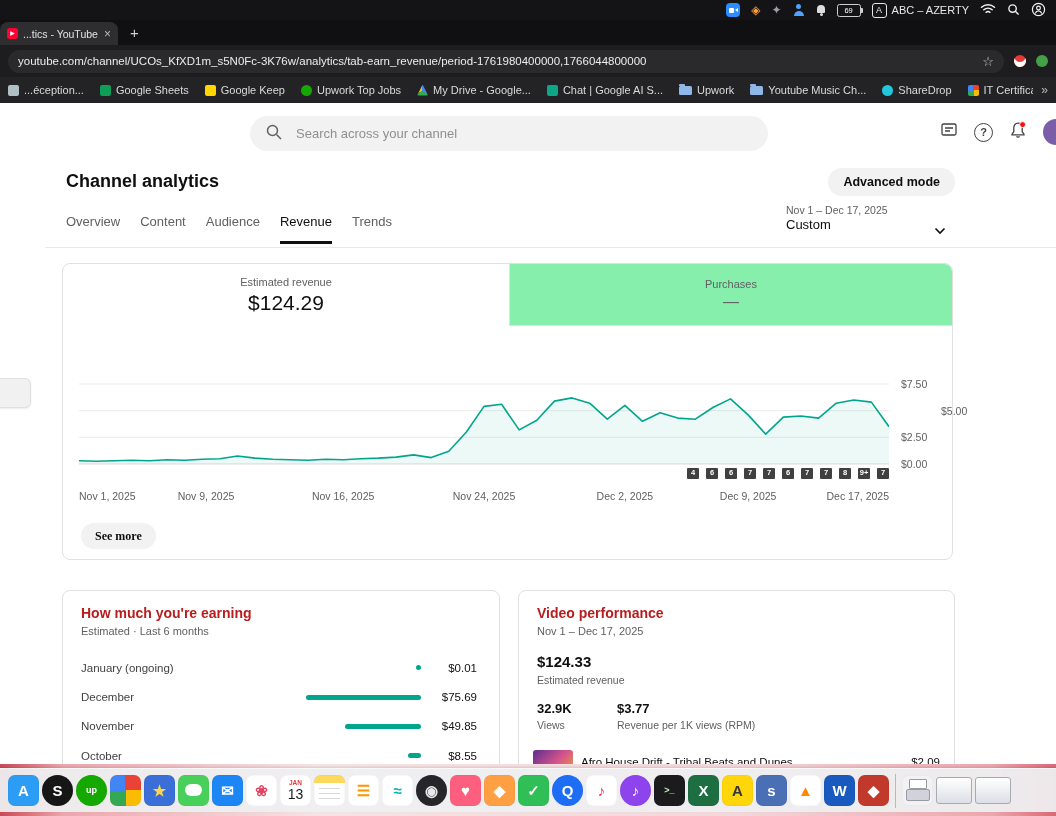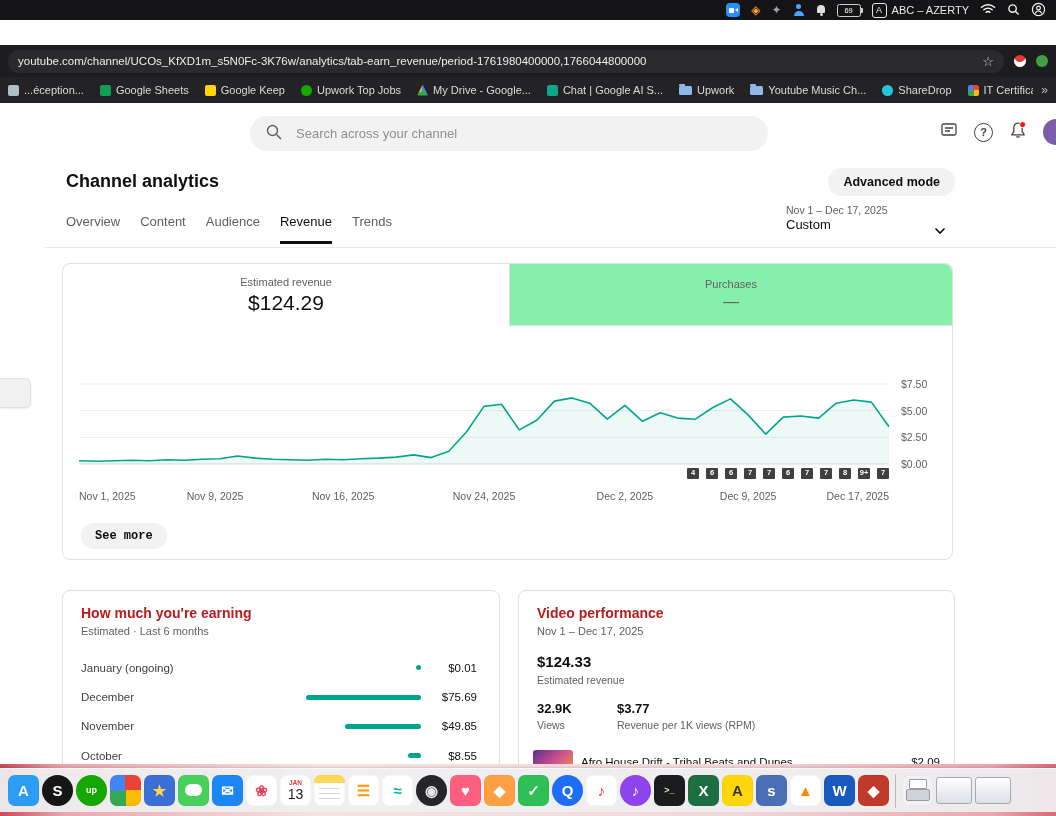--- a/index.html
+++ b/index.html
@@ -90,21 +90,21 @@
   .metric-inactive .metric-value{font-size:16px;color:#606060;}
   .plot{position:absolute;left:16px;top:105px;width:810px;height:112px;}
   .ylabels{position:absolute;left:838px;top:105px;width:50px;height:112px;}
   .ylab{position:absolute;font-size:10.5px;color:#606060;}
   .xlabels{position:absolute;left:16px;top:226px;width:810px;height:13px;}
   .xlab{position:absolute;font-size:10.5px;color:#606060;white-space:nowrap;}
   .badges{position:absolute;top:203px;right:62px;display:flex;gap:5px;}
   .badge{min-width:10px;height:11px;padding:0 1px;background:#404040;border:1px solid #fff;border-radius:2px;color:#fff;
     font-size:7.5px;line-height:10.5px;text-align:center;font-weight:bold;}
   .see-more{position:absolute;left:18px;bottom:10px;height:26px;padding:0 14px;border:none;border-radius:13px;background:#f2f2f2;
-    font-size:12px;font-weight:bold;color:#0f0f0f;font-family:Liberation Mono, monospace;}
+    font-size:12px;font-weight:bold;color:#0f0f0f;font-family:Liberation Serif, serif;}
 
   .card{position:absolute;top:433px;height:216px;border:1px solid #e0e0e0;border-radius:8px;background:#fff;overflow:hidden;box-sizing:border-box;}
   .card-earning{left:62px;width:438px;}
   .card-video{left:518px;width:437px;}
   .card-title{position:absolute;left:18px;top:14px;font-size:14px;font-weight:bold;color:#b91c1c;}
   .card-sub{position:absolute;left:18px;top:34px;font-size:11px;color:#606060;}
   .earn-rows{position:absolute;left:0;right:0;top:62px;}
   .earn-row{height:29.4px;display:flex;align-items:center;padding:0 22px 0 18px;}
   .earn-label{flex:1;font-size:11.5px;color:#424242;}
   .earn-barwrap{width:118px;display:flex;justify-content:flex-end;margin-right:10px;}
@@ -181,20 +181,28 @@
             <path d="M9 9l3.5 3.5"></path>
           </svg></span>
       <span><svg width="15" height="15" viewBox="0 0 16 16" fill="none" stroke="#f2f2f2" stroke-width="1.3">
             <circle cx="8" cy="8" r="6.5"></circle>
             <circle cx="8" cy="6.3" r="2"></circle>
             <path d="M4.5 12.2c0.8-1.8 2-2.7 3.5-2.7s2.7 0.9 3.5 2.7"></path>
           </svg></span>
     </div>
   </div>
 
+  <div class="tabbar">
+    <div class="tab">
+      <span class="tab-fav">▶</span>
+      <span class="tab-title">...tics - YouTube</span>
+      <span class="tab-close">×</span>
+    </div>
+    <span class="newtab">+</span>
+  </div>
 
   <div class="urlbar">
     <div class="url-field">
       <span class="url-text">youtube.com/channel/UCOs_KfXD1m_s5N0Fc-3K76w/analytics/tab-earn_revenue/period-1761980400000,1766044800000</span>
       <span class="url-star">☆</span>
     </div>
     <span class="ext ext-red"></span>
     <span class="ext ext-green"></span>
   </div>
 
@@ -298,27 +306,27 @@
       <svg class="plot" preserveAspectRatio="none" viewBox="0 0 810 112">
           <line x1="0" x2="810" y1="15" y2="15" stroke="#ebebeb" stroke-width="1"></line>
           <line x1="0" x2="810" y1="41.66666666666667" y2="41.66666666666667" stroke="#ebebeb" stroke-width="1"></line>
           <line x1="0" x2="810" y1="68.33333333333334" y2="68.33333333333334" stroke="#ebebeb" stroke-width="1"></line>
           <line x1="0" x2="810" y1="95" y2="95" stroke="#dcdcdc" stroke-width="1"></line>
           <path d="M0,95 L0.0,91.8 L17.6,92.3 L35.2,91.8 L52.8,91.3 L70.4,91.8 L88.0,90.7 L105.7,91.3 L123.3,90.2 L140.9,89.7 L158.5,87.0 L176.1,89.1 L193.7,90.2 L211.3,90.7 L228.9,91.3 L246.5,90.2 L264.1,90.7 L281.7,89.7 L299.3,89.1 L317.0,88.1 L334.6,85.9 L352.2,88.6 L369.8,82.2 L387.4,63.0 L405.0,37.4 L422.6,35.3 L440.2,60.9 L457.8,51.3 L475.4,32.1 L493.0,28.9 L510.7,34.2 L528.3,50.2 L545.9,36.3 L563.5,52.3 L581.1,43.8 L598.7,49.1 L616.3,50.2 L633.9,38.5 L651.5,29.9 L669.1,45.9 L686.7,65.1 L704.3,48.1 L722.0,47.0 L739.6,49.1 L757.2,34.2 L774.8,31.0 L792.4,33.1 L810.0,57.7 L810,95 Z" fill="rgba(0,166,140,0.07)"></path>
           <polyline points="0.0,91.8 17.6,92.3 35.2,91.8 52.8,91.3 70.4,91.8 88.0,90.7 105.7,91.3 123.3,90.2 140.9,89.7 158.5,87.0 176.1,89.1 193.7,90.2 211.3,90.7 228.9,91.3 246.5,90.2 264.1,90.7 281.7,89.7 299.3,89.1 317.0,88.1 334.6,85.9 352.2,88.6 369.8,82.2 387.4,63.0 405.0,37.4 422.6,35.3 440.2,60.9 457.8,51.3 475.4,32.1 493.0,28.9 510.7,34.2 528.3,50.2 545.9,36.3 563.5,52.3 581.1,43.8 598.7,49.1 616.3,50.2 633.9,38.5 651.5,29.9 669.1,45.9 686.7,65.1 704.3,48.1 722.0,47.0 739.6,49.1 757.2,34.2 774.8,31.0 792.4,33.1 810.0,57.7" fill="none" stroke="#00a68c" stroke-width="1.6" stroke-linejoin="round"></polyline>
         </svg>
       <div class="ylabels">
           <div class="ylab" style="top: 9px;">$7.50</div>
-          <div class="ylab" style="top: 35.6667px;">$5.00</div>
+          <div class="ylab" style="top: 35.6667px; margin-left: 40px;">$5.00</div>
           <div class="ylab" style="top: 62.3333px;">$2.50</div>
           <div class="ylab" style="top: 89px;">$0.00</div>
         </div>
       <div class="xlabels">
           <div class="xlab" style="left: 0px;">Nov 1, 2025</div>
-          <div class="xlab" style="left: 136px; transform: translateX(-50%);">Nov 9, 2025</div>
+          <div class="xlab" style="left: 127px; transform: translateX(-50%);">Nov 9, 2025</div>
           <div class="xlab" style="left: 264.13px; transform: translateX(-50%);">Nov 16, 2025</div>
           <div class="xlab" style="left: 405px; transform: translateX(-50%);">Nov 24, 2025</div>
           <div class="xlab" style="left: 545.87px; transform: translateX(-50%);">Dec 2, 2025</div>
           <div class="xlab" style="left: 669.13px; transform: translateX(-50%);">Dec 9, 2025</div>
           <div class="xlab" style="left: 810px; transform: translateX(-100%);">Dec 17, 2025</div>
         </div>
       <div class="badges">
           <span class="badge">4</span>
           <span class="badge">6</span>
           <span class="badge">6</span>

